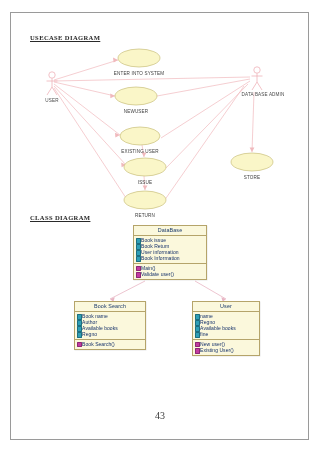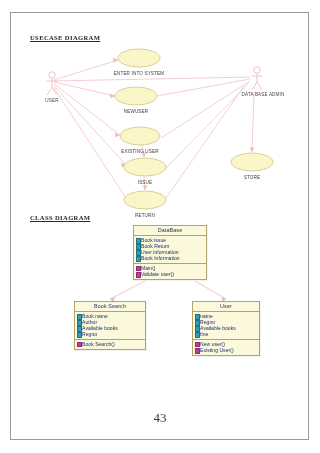--- a/index.html
+++ b/index.html
@@ -143,21 +143,21 @@
     border-radius: 0.4px;
   }
 
   #page-number {
     position: absolute;
     left: 0;
     top: 410px;
     width: 320px;
     text-align: center;
     font-family: "Liberation Serif", serif;
-    font-size: 13px;
+    font-size: 10px;
     color: #3a3a3a;
   }
 </style>
 </head>
 <body>
 
 <div id="page">
   <div id="page-frame"></div>
 
   <div class="heading" id="heading-usecase">USECASE DIAGRAM</div>

